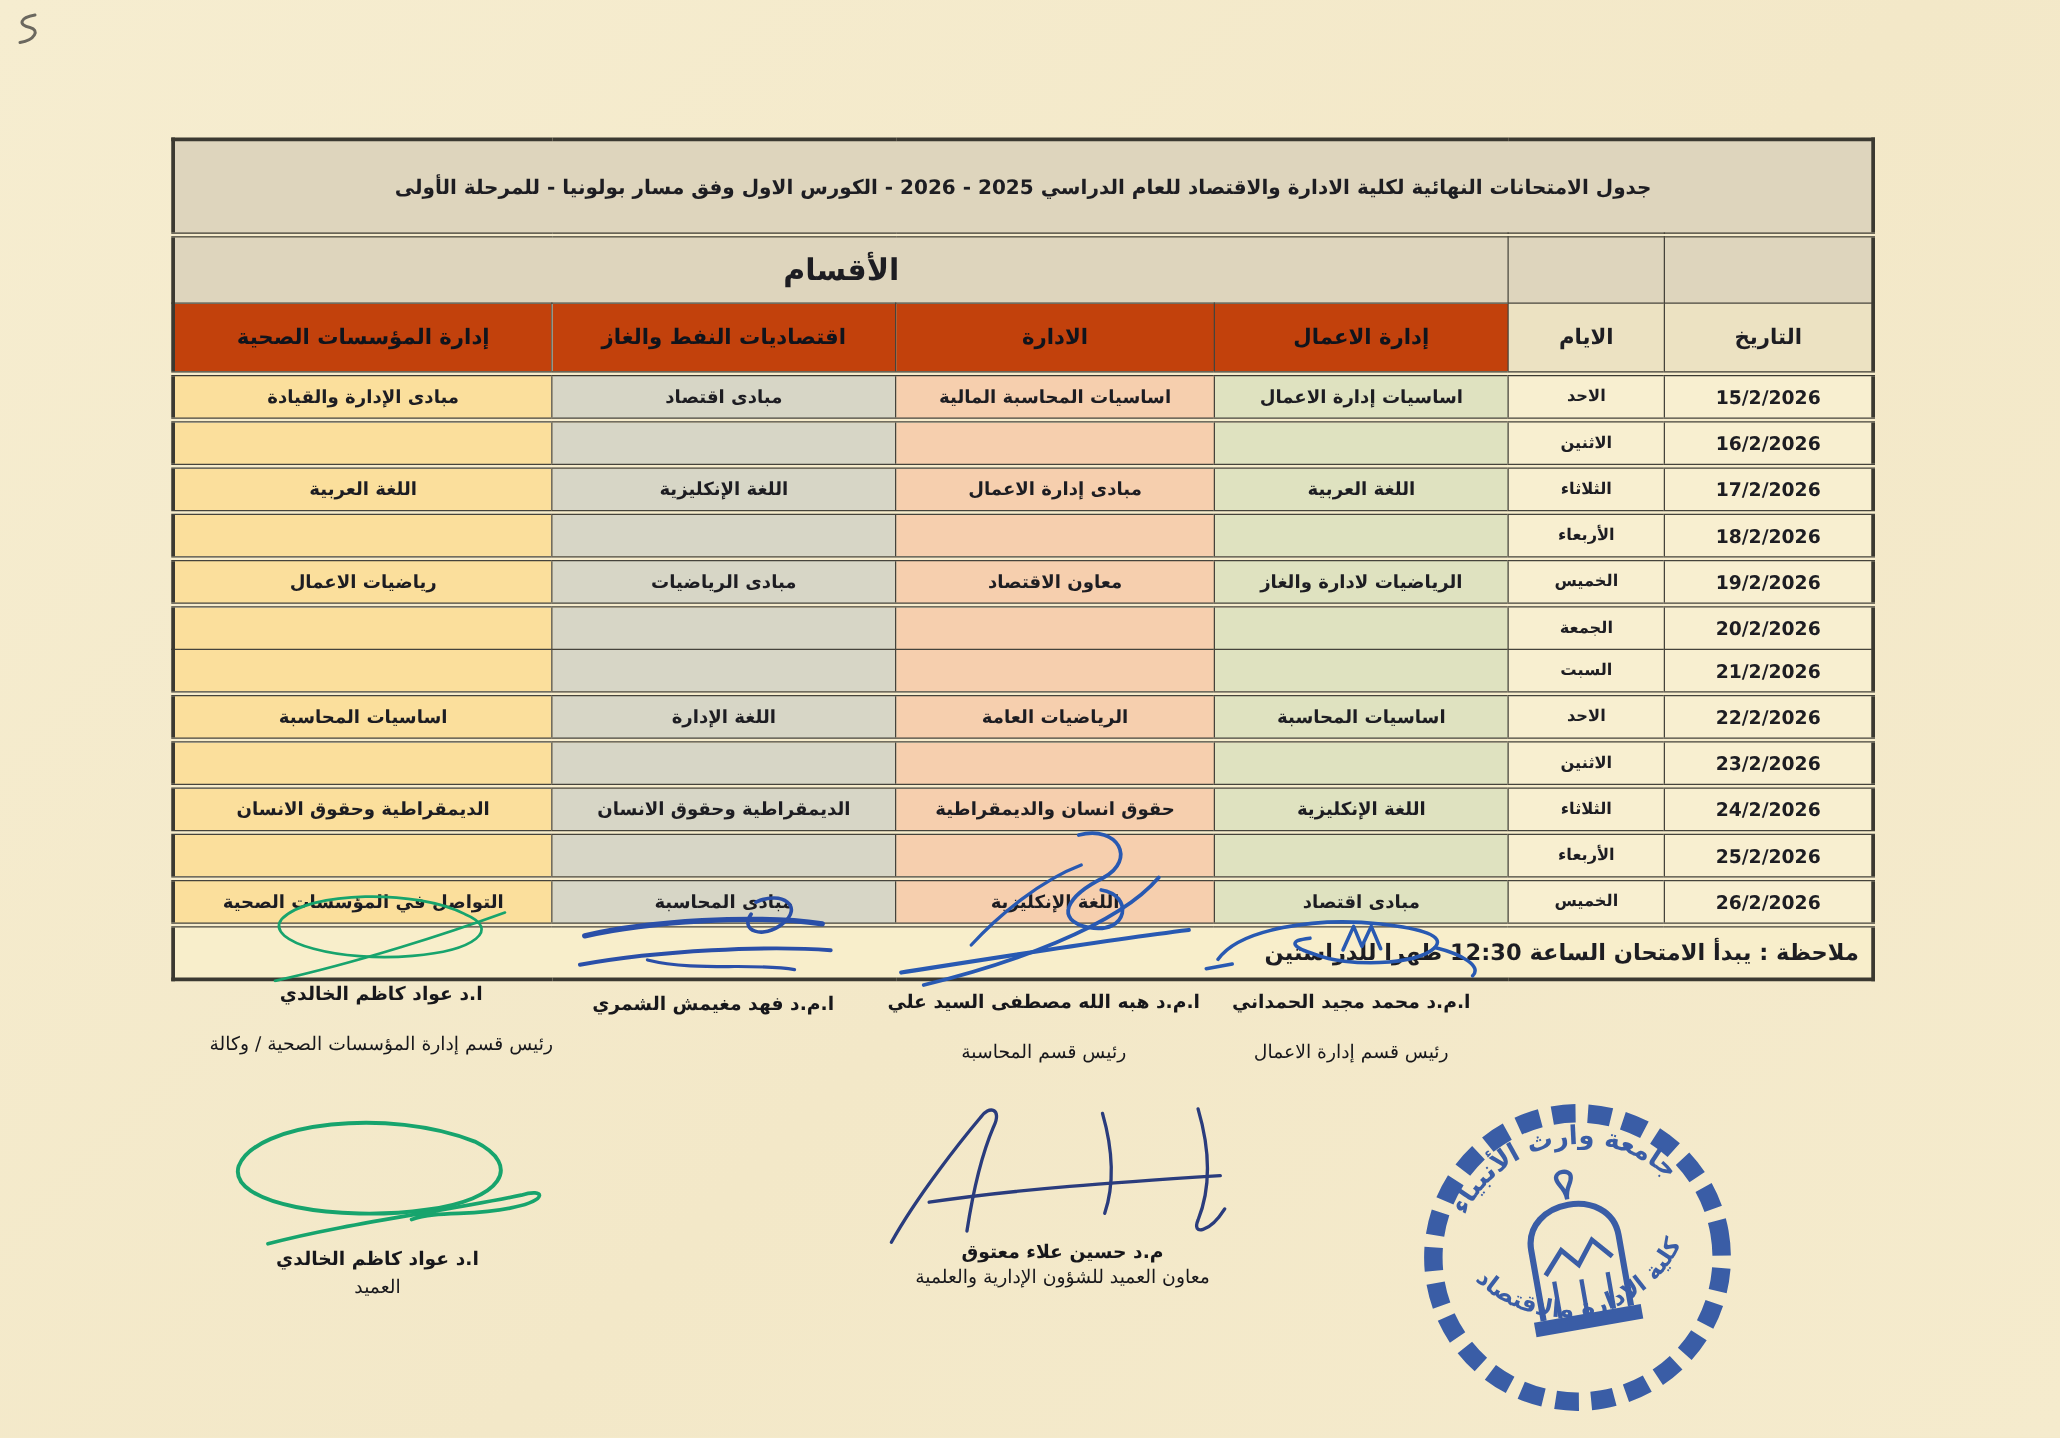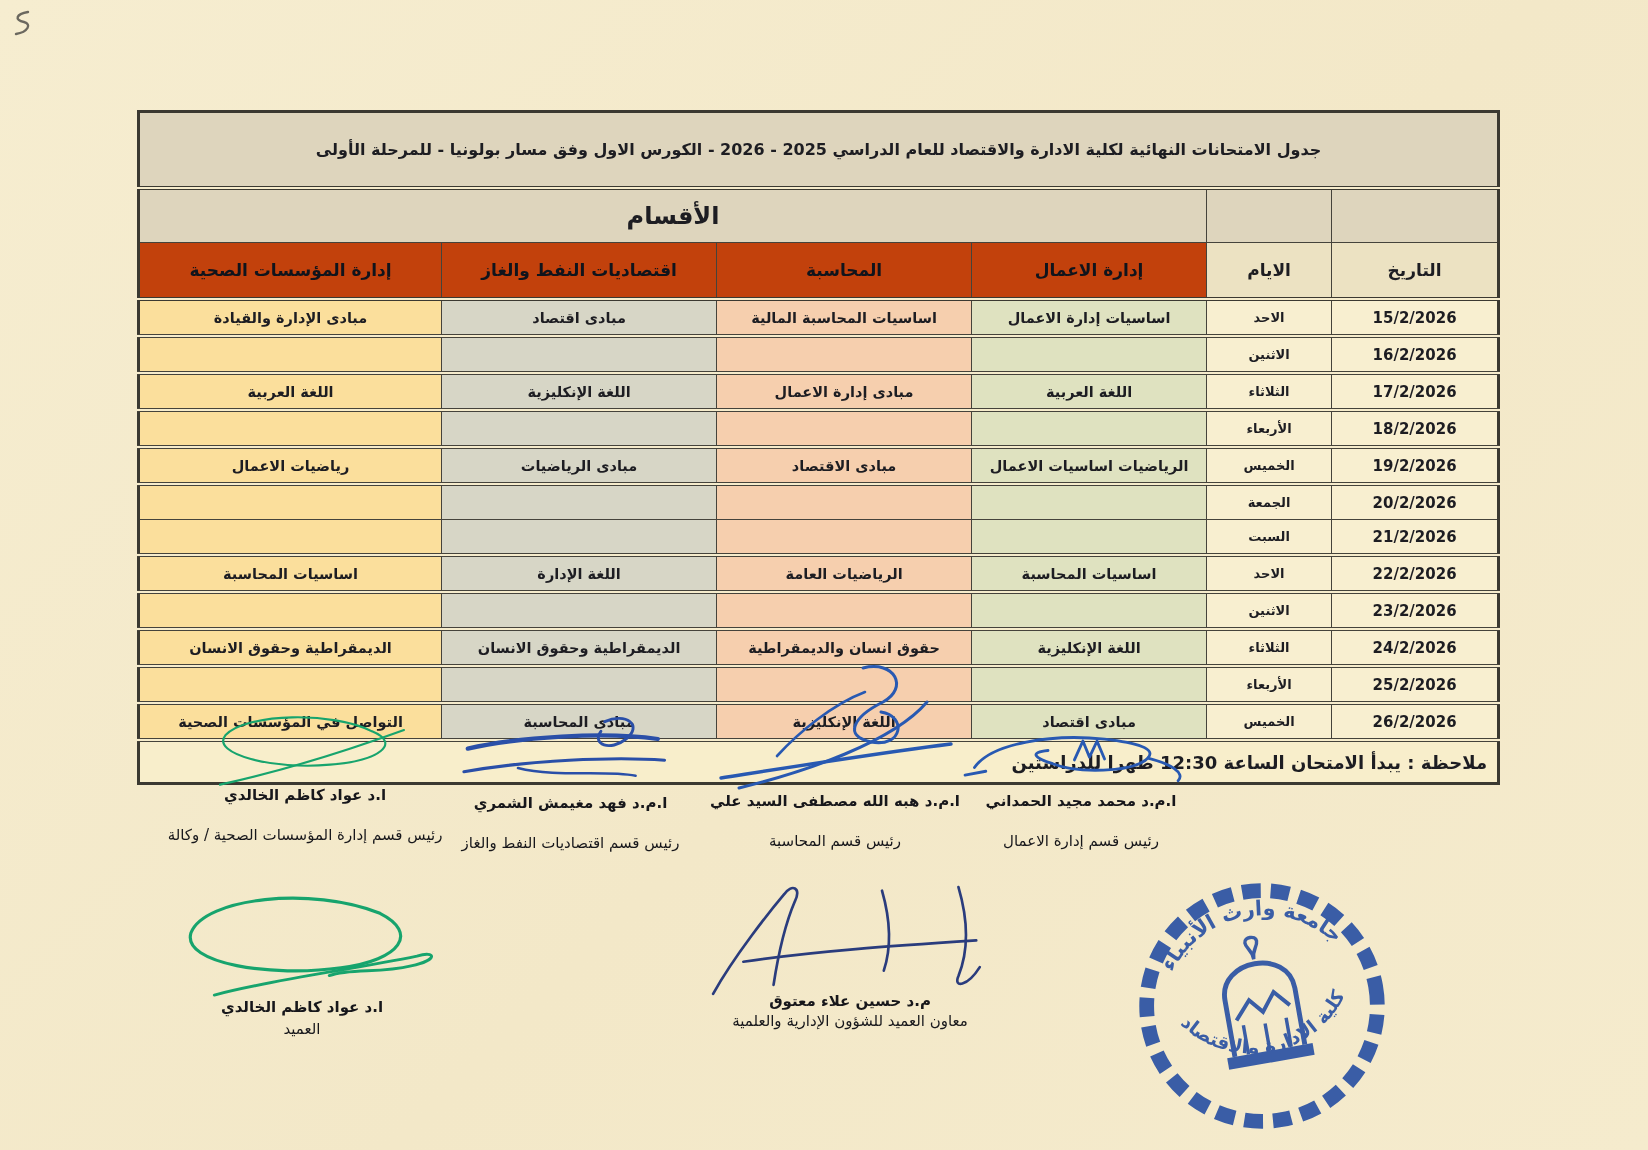--- a/index.html
+++ b/index.html
@@ -94,21 +94,21 @@
     <tr class="aqsam-row">
       <td></td>
       <td></td>
       <td colspan="4" class="aqsam">الأقسام</td>
     </tr>
 
     <tr class="head-row">
       <td class="side-h">التاريخ</td>
       <td class="side-h">الايام</td>
       <td class="dept-h">إدارة الاعمال</td>
-      <td class="dept-h">المحاسبة</td>
+      <td class="dept-h">الادارة</td>
       <td class="dept-h">اقتصاديات النفط والغاز</td>
       <td class="dept-h">إدارة المؤسسات الصحية</td>
     </tr>
 
     <tr class="r exam">
       <td class="c-date" dir="ltr">15/2/2026</td>
       <td class="c-day">الاحد</td>
       <td class="c-biz">اساسيات إدارة الاعمال</td>
       <td class="c-acc">اساسيات المحاسبة المالية</td>
       <td class="c-oil">مبادى اقتصاد</td>
@@ -134,22 +134,22 @@
       <td class="c-date" dir="ltr">18/2/2026</td>
       <td class="c-day">الأربعاء</td>
       <td class="c-biz"></td>
       <td class="c-acc"></td>
       <td class="c-oil"></td>
       <td class="c-health"></td>
     </tr>
     <tr class="r exam">
       <td class="c-date" dir="ltr">19/2/2026</td>
       <td class="c-day">الخميس</td>
-      <td class="c-biz">الرياضيات اساسيات الاعمال</td>
-      <td class="c-acc">مبادى الاقتصاد</td>
+      <td class="c-biz">الرياضيات لادارة والغاز</td>
+      <td class="c-acc">معاون الاقتصاد</td>
       <td class="c-oil">مبادى الرياضيات</td>
       <td class="c-health">رياضيات الاعمال</td>
     </tr>
     <tr class="r">
       <td class="c-date" dir="ltr">20/2/2026</td>
       <td class="c-day">الجمعة</td>
       <td class="c-biz"></td>
       <td class="c-acc"></td>
       <td class="c-oil"></td>
       <td class="c-health"></td>
@@ -231,21 +231,20 @@
   </div>
 
   <div class="sig" style="left:448px;top:712px;width:245px;">
     <svg width="230" height="82" viewBox="0 0 230 85">
       <path d="M8,38 C60,26 150,20 205,28" stroke="#2a4fa8" stroke-width="4.4"></path>
       <path d="M150,10 C172,0 190,14 172,28 C156,41 136,34 146,20" stroke="#2a4fa8" stroke-width="3"></path>
       <path d="M4,62 C70,50 160,46 212,50" stroke="#2a4fa8" stroke-width="3.2"></path>
       <path d="M60,58 C100,68 150,60 182,66" stroke="#2a4fa8" stroke-width="2.6"></path>
     </svg>
     <div class="sig-name">ا.م.د فهد مغيمش الشمري</div>
-    <div class="sig-title">رئيس قسم اقتصاديات النفط والغاز</div>
   </div>
 
   <div class="sig" style="left:150px;top:706px;width:310px;">
     <svg width="320" height="80" viewBox="0 0 320 120">
       <path d="M268,38 C210,8 80,10 48,44 C26,72 120,96 205,88 C280,82 312,56 268,38" stroke="#17a46d" stroke-width="3.2"></path>
       <path d="M40,118 C140,96 250,60 316,36" stroke="#17a46d" stroke-width="3.2"></path>
     </svg>
     <div class="sig-name">ا.د عواد كاظم الخالدي</div>
     <div class="sig-title">رئيس قسم إدارة المؤسسات الصحية / وكالة</div>
   </div>

